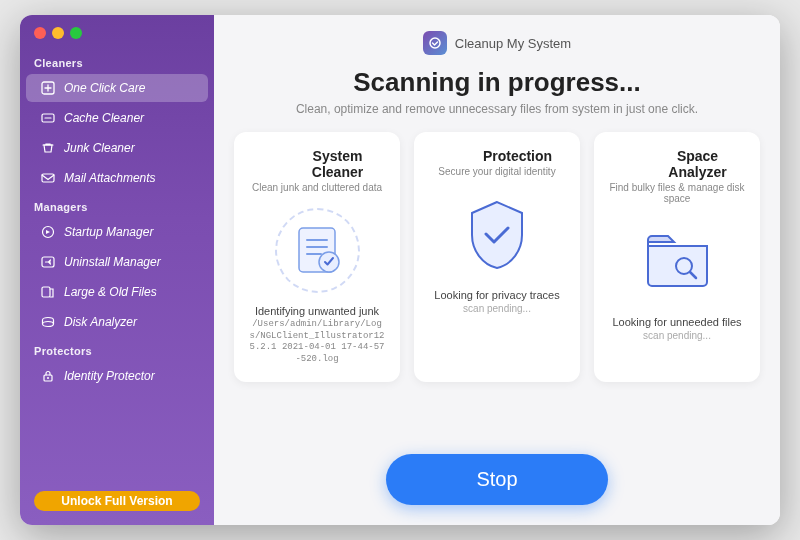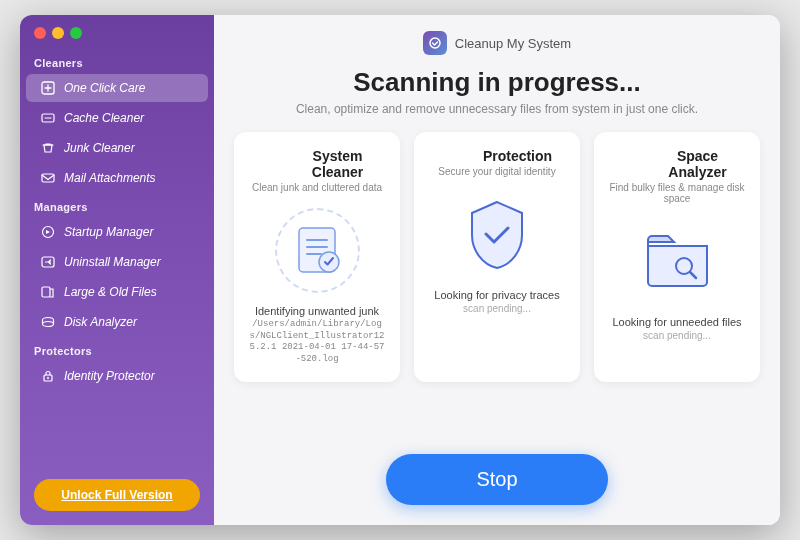--- a/index.html
+++ b/index.html
@@ -76,30 +76,29 @@
       justify-content: center;
       color: rgba(255,255,255,0.9);
       flex-shrink: 0;
     }
     .sidebar-bottom {
       margin-top: auto;
       padding: 14px;
     }
     .unlock-btn {
       width: 100%;
-      padding: 9px 0;
+      padding: 3px 0;
       background: #f0a500;
       border: none;
       border-radius: 20px;
       color: #fff;
       font-size: 12px;
       font-weight: 600;
       cursor: pointer;
       text-align: center;
-      text-decoration: underline;
     }
     
     .main {
       flex: 1;
       background: #f5f5f7;
       display: flex;
       flex-direction: column;
       align-items: center;
       padding: 0;
     }

